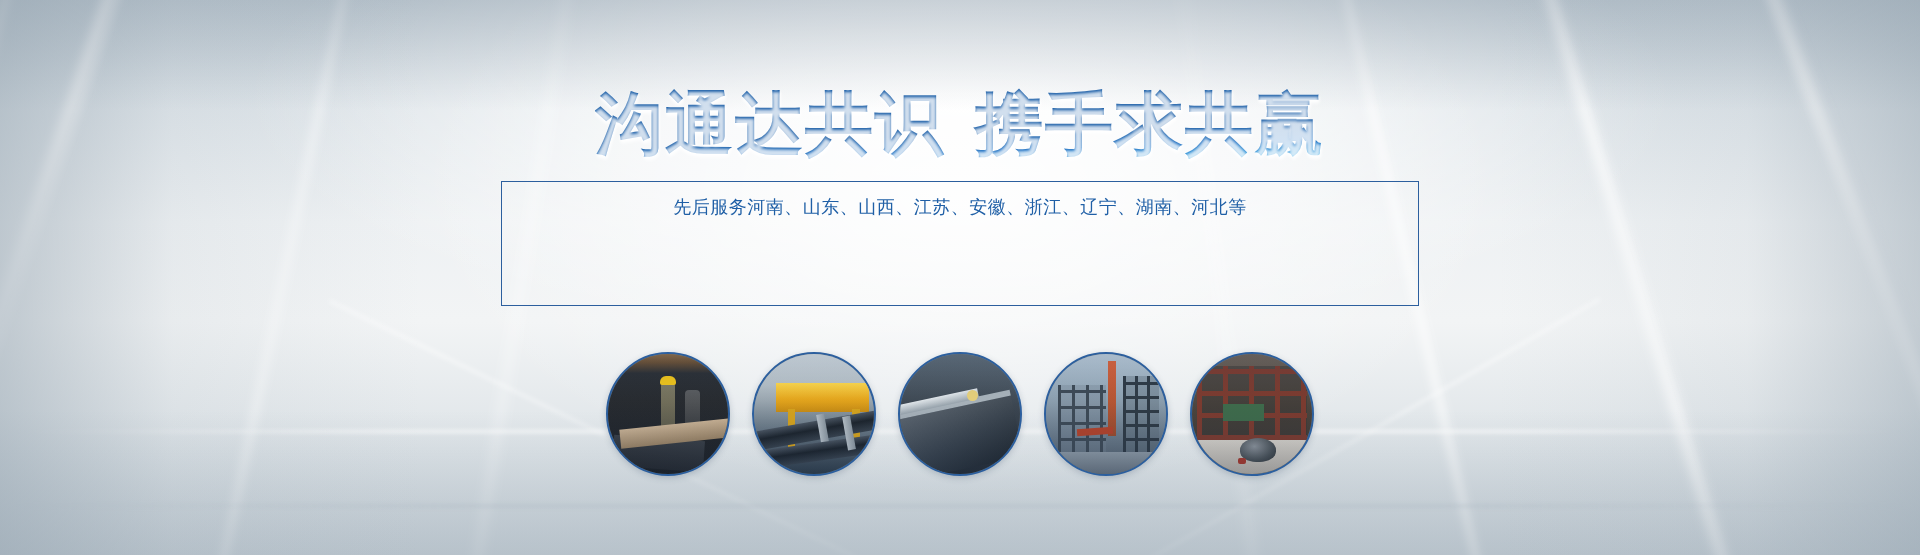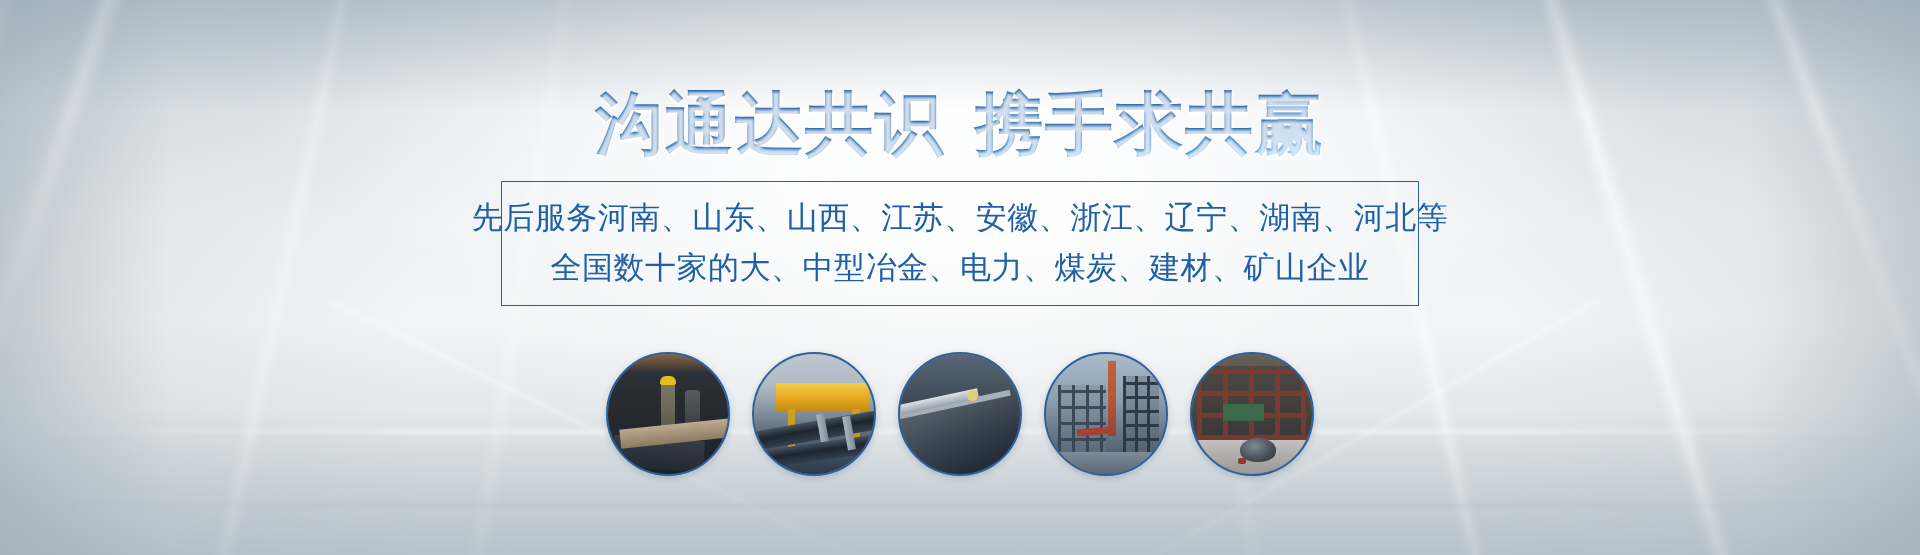--- a/index.html
+++ b/index.html
@@ -166,21 +166,21 @@
     border: 1px solid #2c5f9e;
     box-sizing: border-box;
     display: flex;
     flex-direction: column;
     align-items: center;
     justify-content: flex-start;
     padding-top: 11px;
   }
 
   .infoline {
-    font-size: 31px;
+    font-size: 18px;
     line-height: 1.6;
     letter-spacing: 0.5px;
     color: #1f5fa6;
     white-space: nowrap;
   }
 
   
   .circles {
     position: absolute;
     left: 50%;
@@ -378,21 +378,20 @@
   <div class="glow-center"></div>
   <div class="bg-vignette"></div>
 
   <div class="content">
 
     <div class="headline"><span>沟通达共识</span><span class="gap"></span><span>携手求共赢</span></div>
 
 
     <div class="infobox">
       <div class="infoline">先后服务河南、山东、山西、江苏、安徽、浙江、辽宁、湖南、河北等</div>
-      <div class="infoline">全国数十家的大、中型冶金、电力、煤炭、建材、矿山企业</div>
     </div>
 
     <div class="circles">
 
       <div class="circle">
         <div class="shot ph1">
           <div class="fig-body"></div>
           <div class="fig-helmet"></div>
           <div class="fig2"></div>
         </div>

